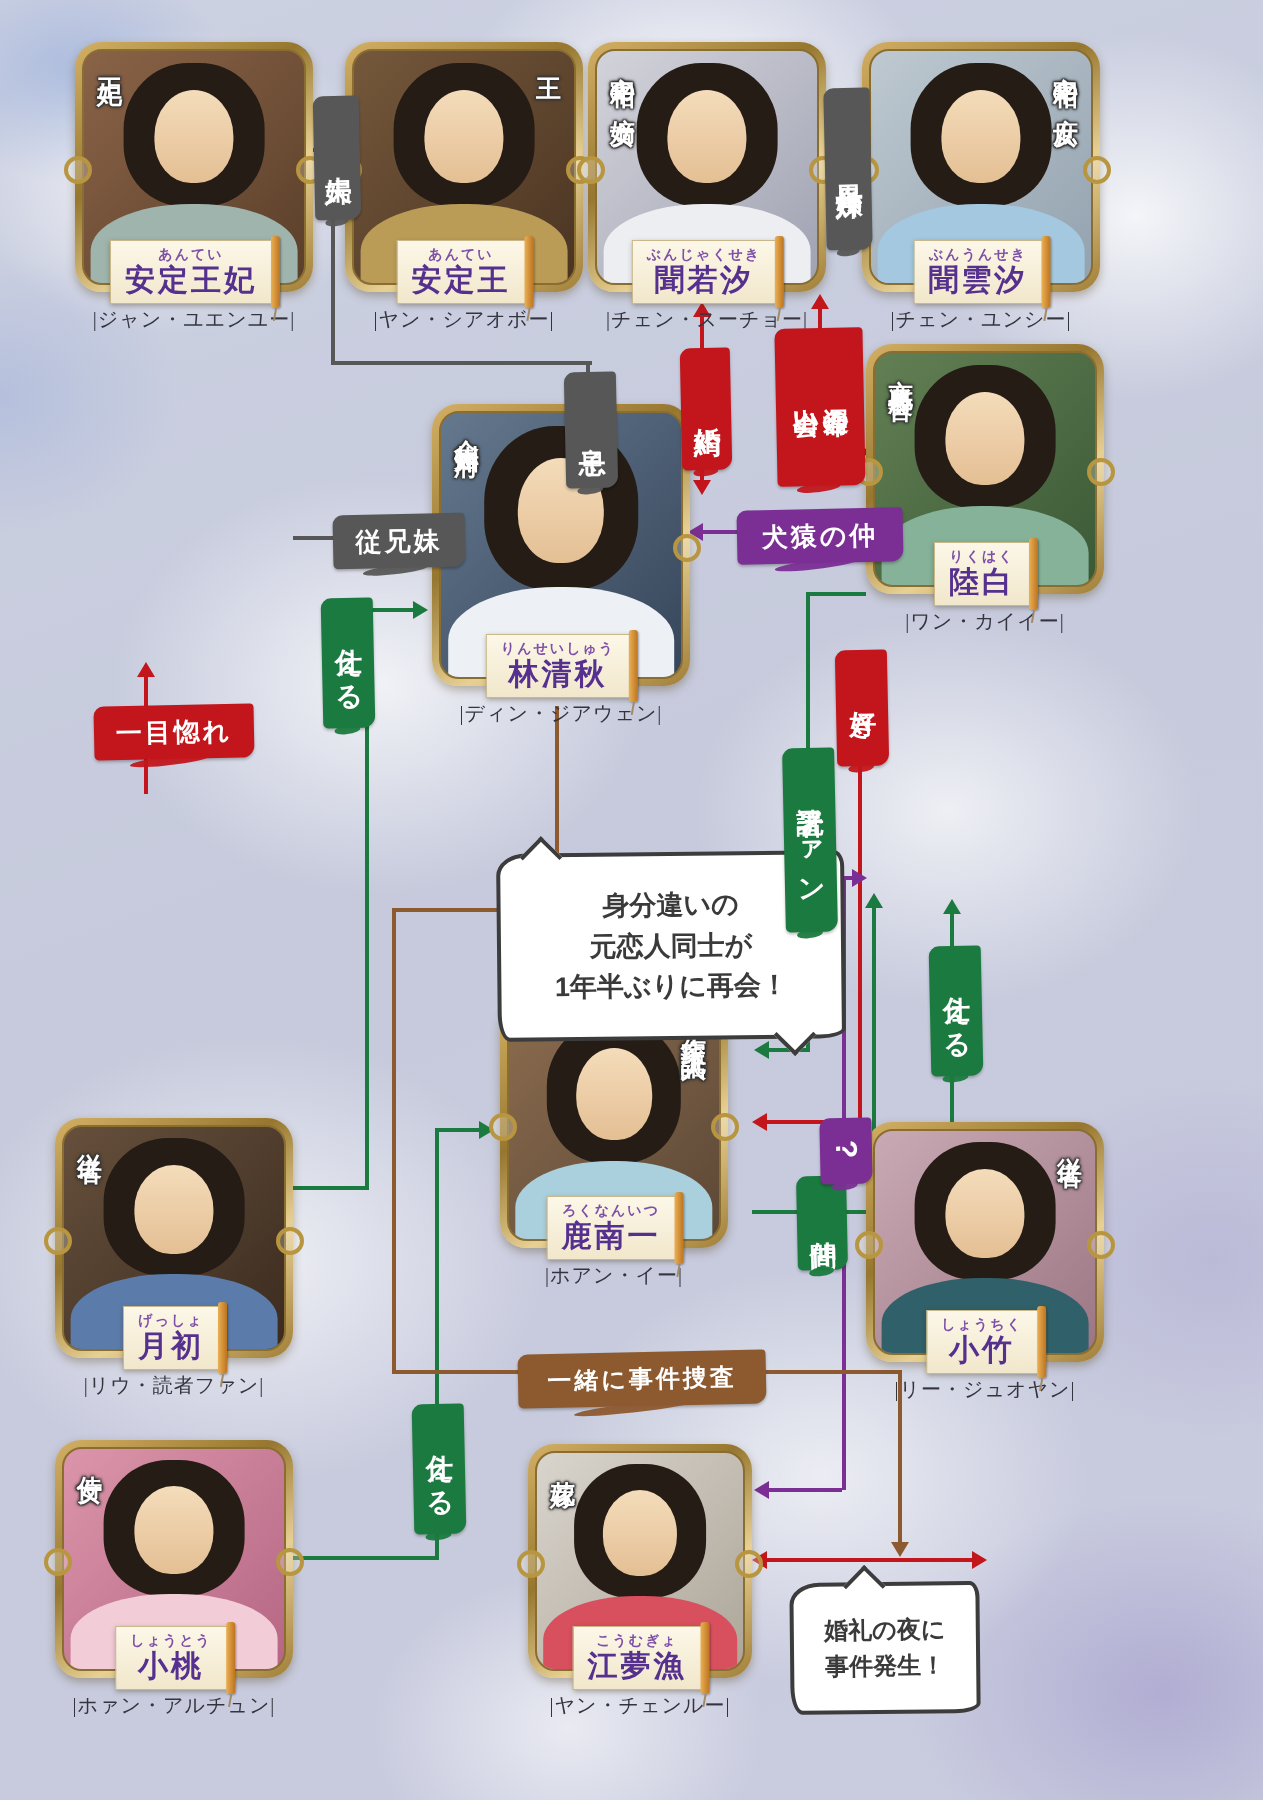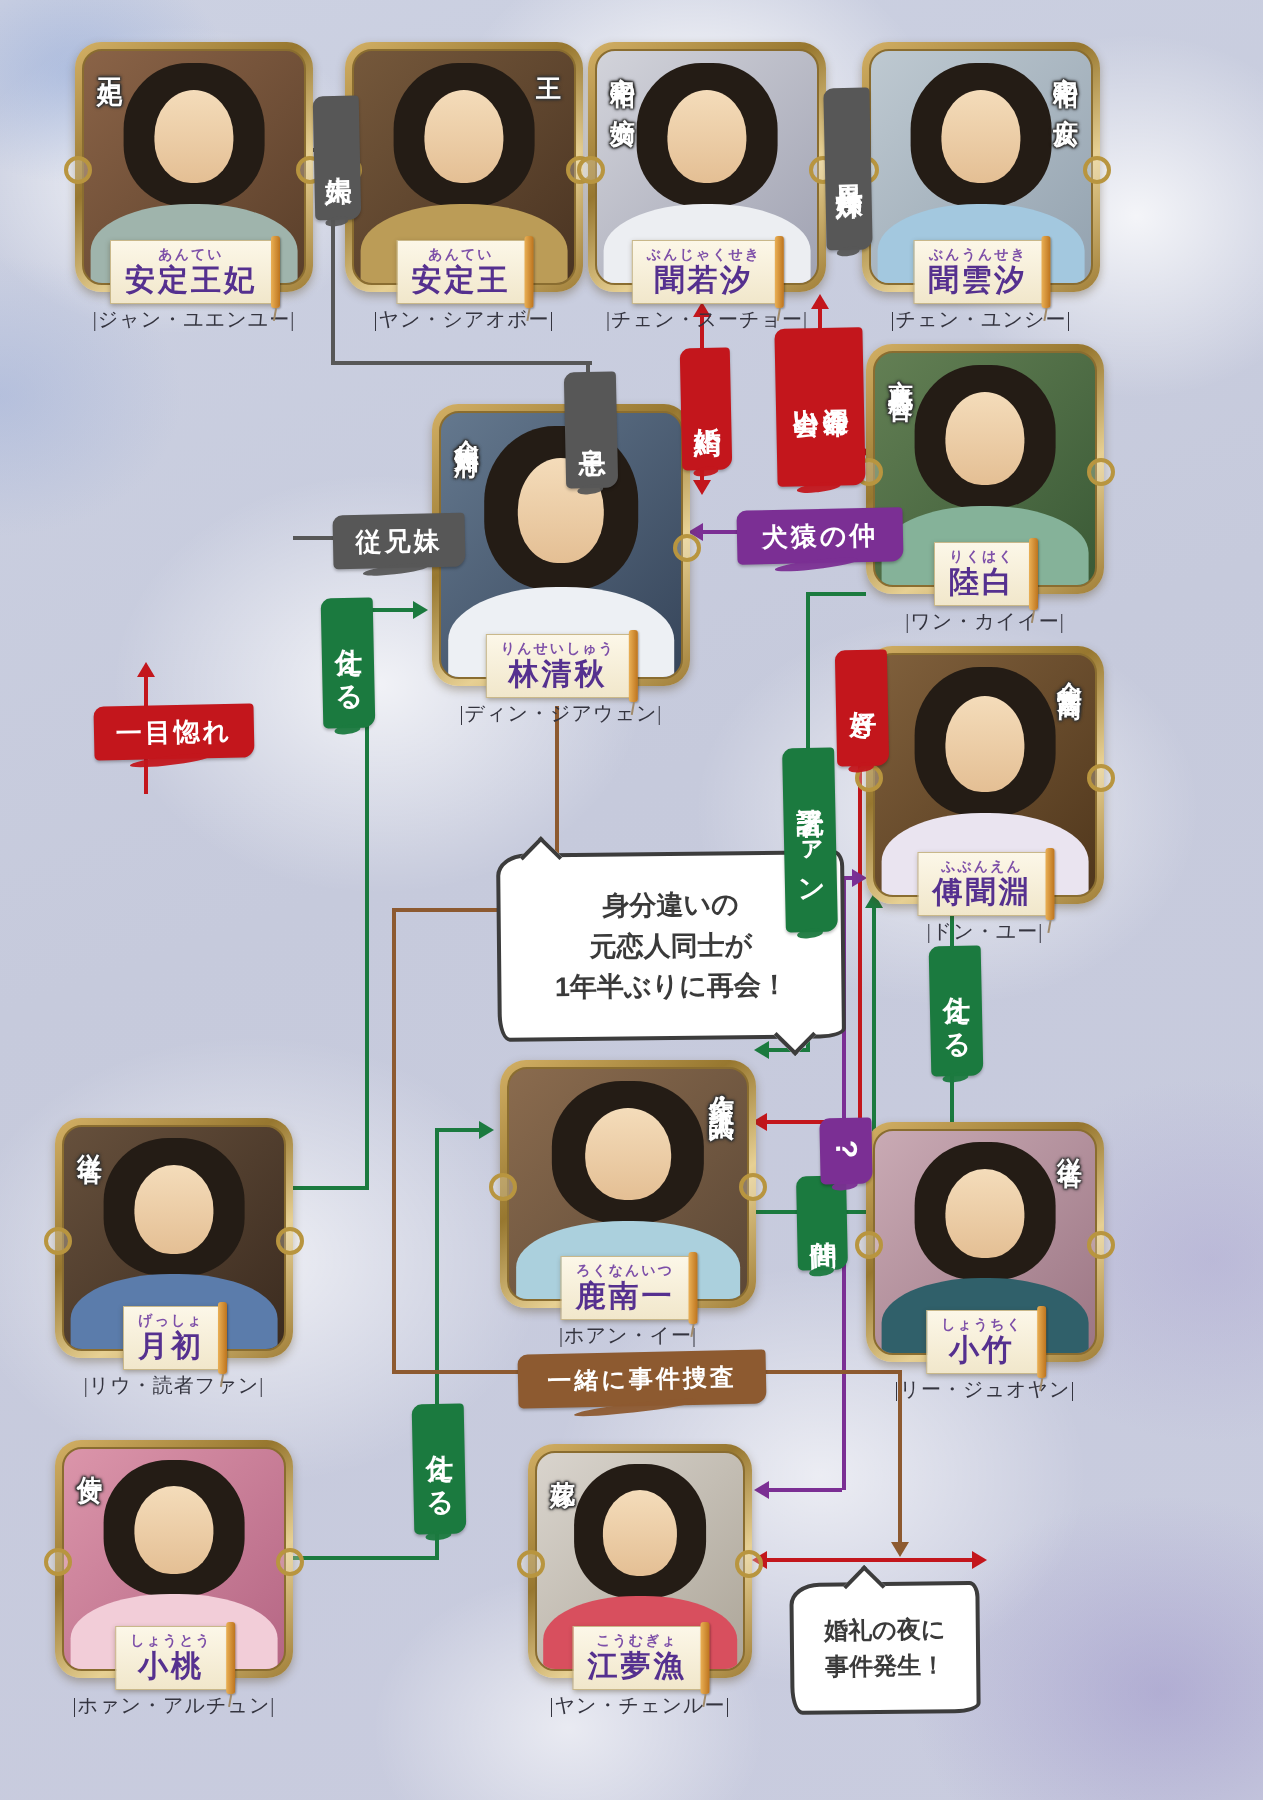--- a/index.html
+++ b/index.html
@@ -304,40 +304,22 @@
     <div class="role role-tl">京兆府長官</div>
     <div class="scroll">
         <div class="furigana">りくはく</div>
         <div class="cname">陸白</div>
         <div class="rod"></div>
       </div>
     <div class="actor">|ワン・カイイー|</div>
   </div>
 
 
-  <div class="card c8" style="left:866px;top:646px;width:238px;height:258px">
-    <div class="frame">
-      <div class="photo">
-          <div class="p-hair"></div>
-          <div class="p-face"></div>
-          <div class="p-body"></div>
-        </div>
-      <div class="curl curl-l"></div>
-        <div class="curl curl-r"></div>
-    </div>
-    <div class="role role-tr">金州富商</div>
-    <div class="scroll">
-        <div class="furigana">ふぶんえん</div>
-        <div class="cname">傅聞淵</div>
-        <div class="rod"></div>
-      </div>
-    <div class="actor">|ドン・ユー|</div>
-  </div>
-
-  <div class="card c9" style="left:500px;top:1060px;width:256px;height:248px">
+
+  <div class="card c9" style="left:500px;top:1000px;width:228px;height:248px">
     <div class="frame">
       <div class="photo">
           <div class="p-hair"></div>
           <div class="p-face"></div>
           <div class="p-body"></div>
         </div>
       <div class="curl curl-l"></div>
         <div class="curl curl-r"></div>
     </div>
     <div class="role role-tr">作家・説話人</div>

